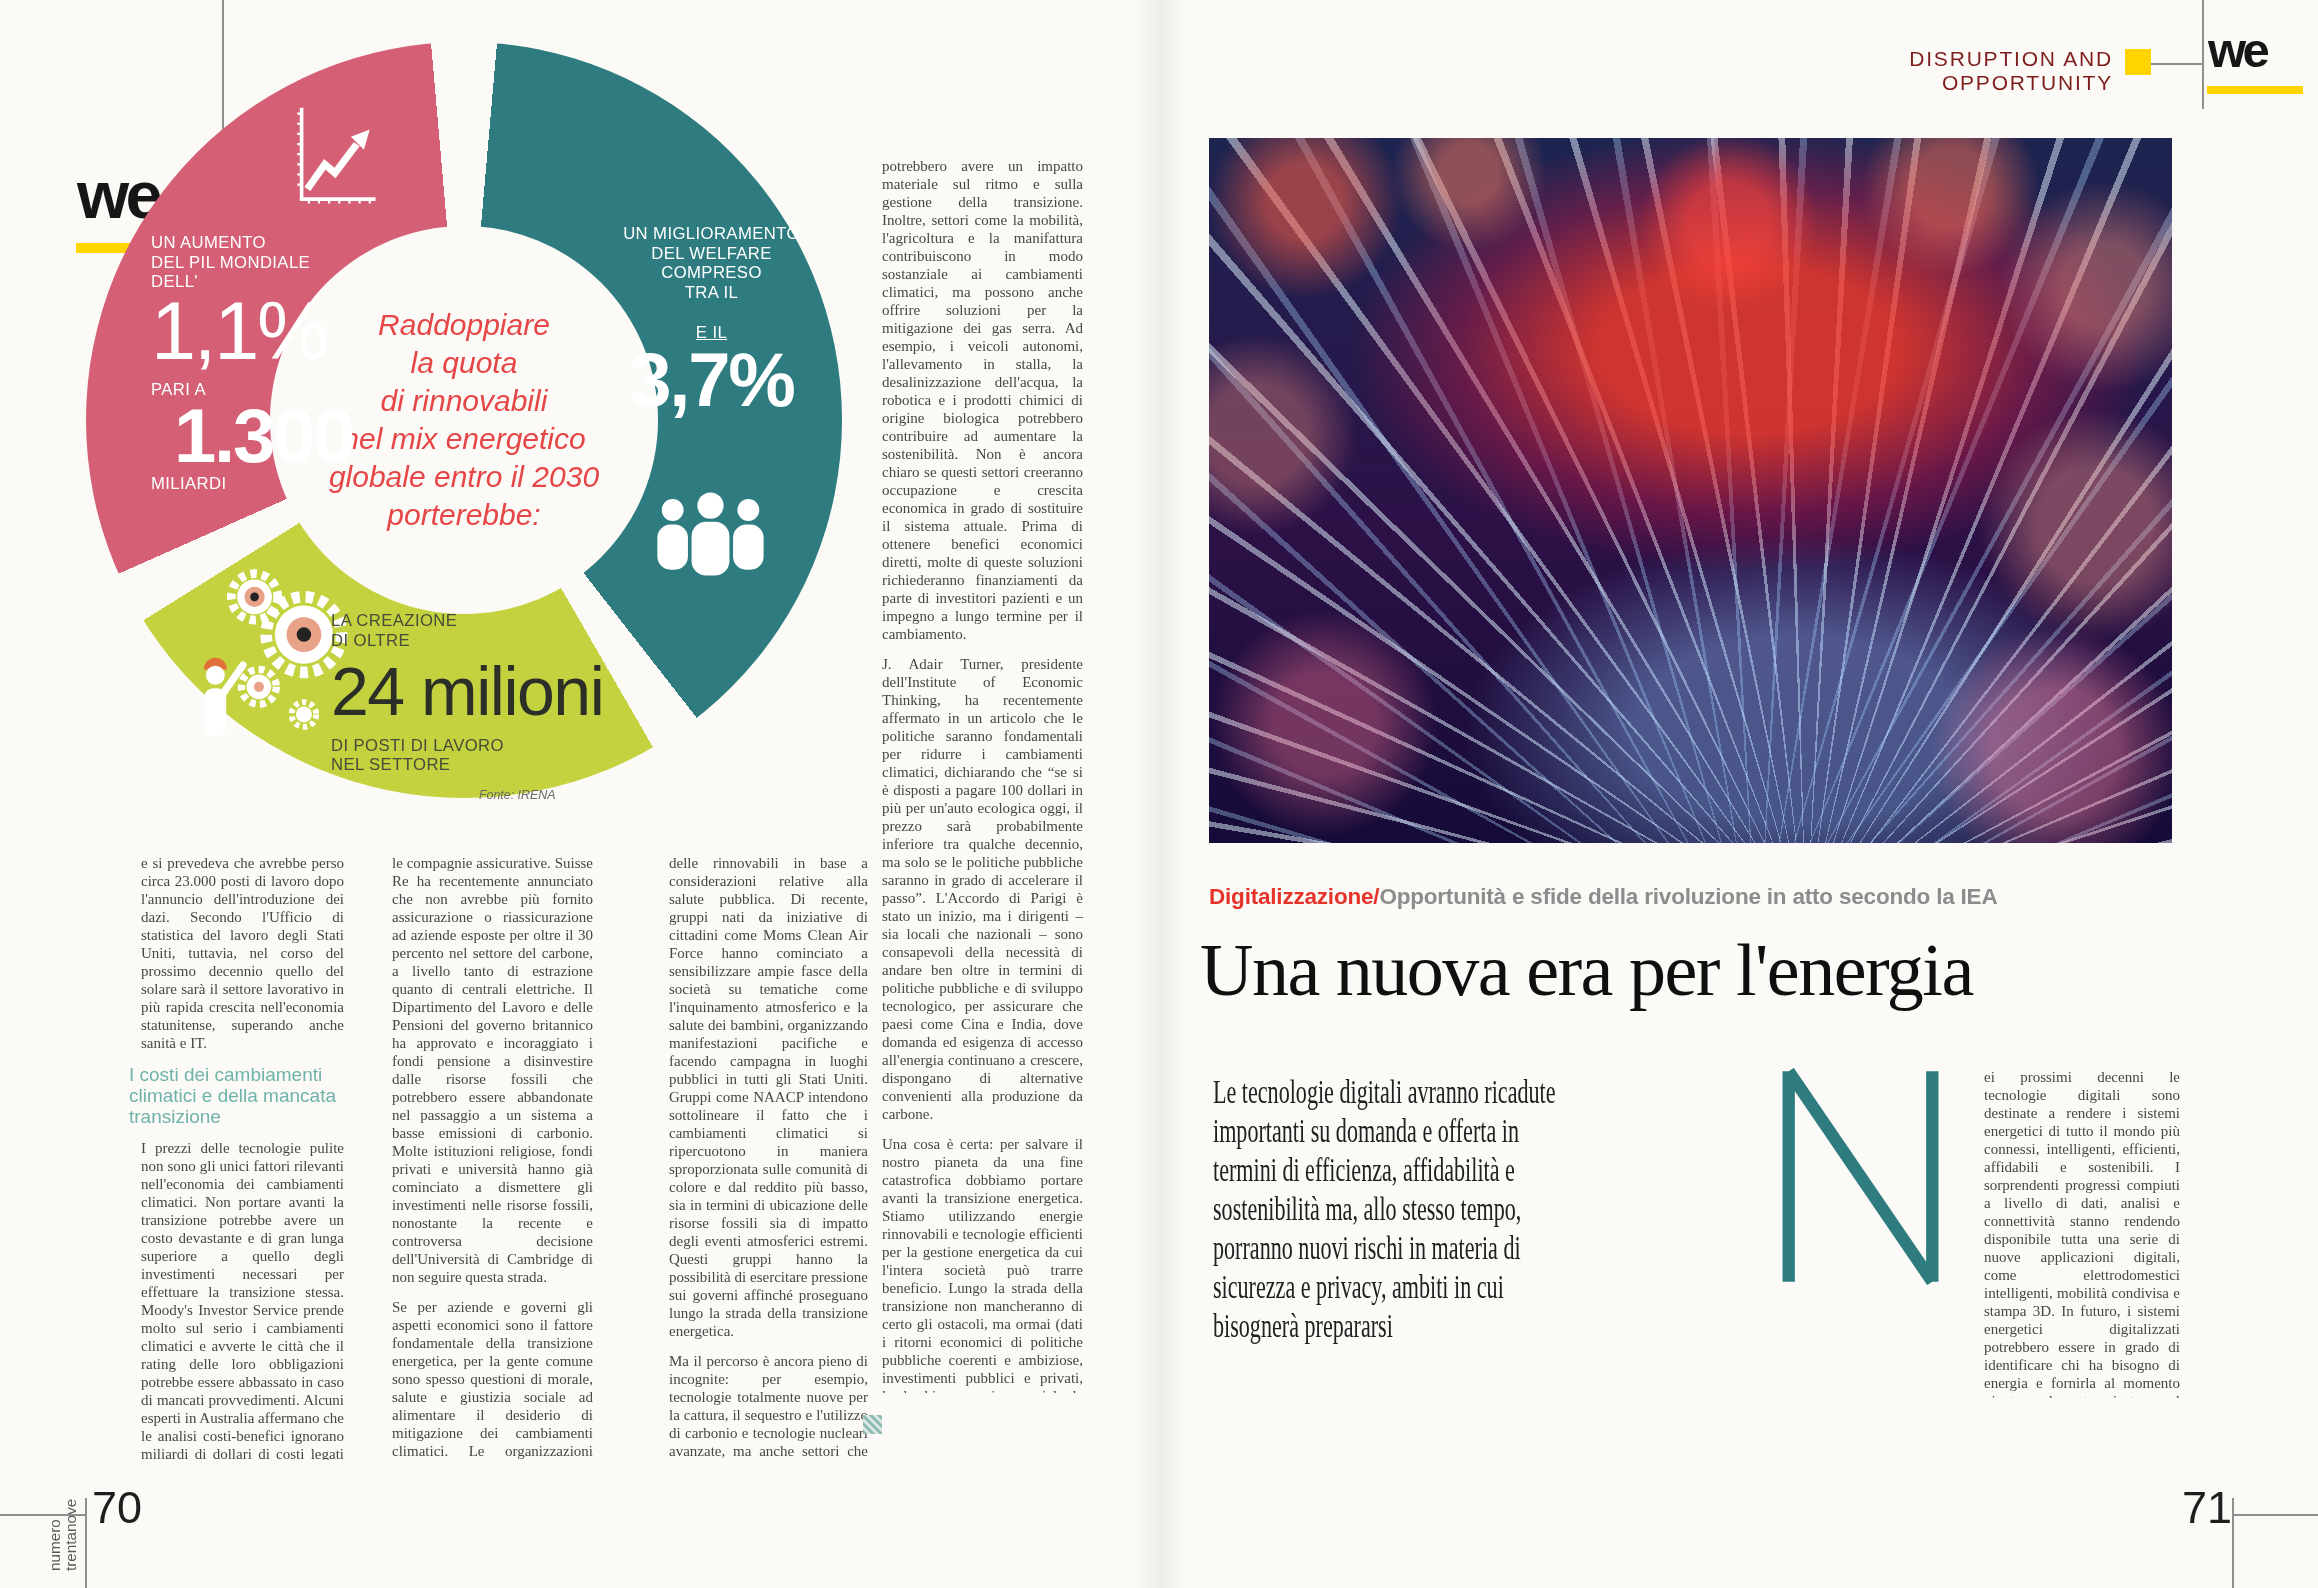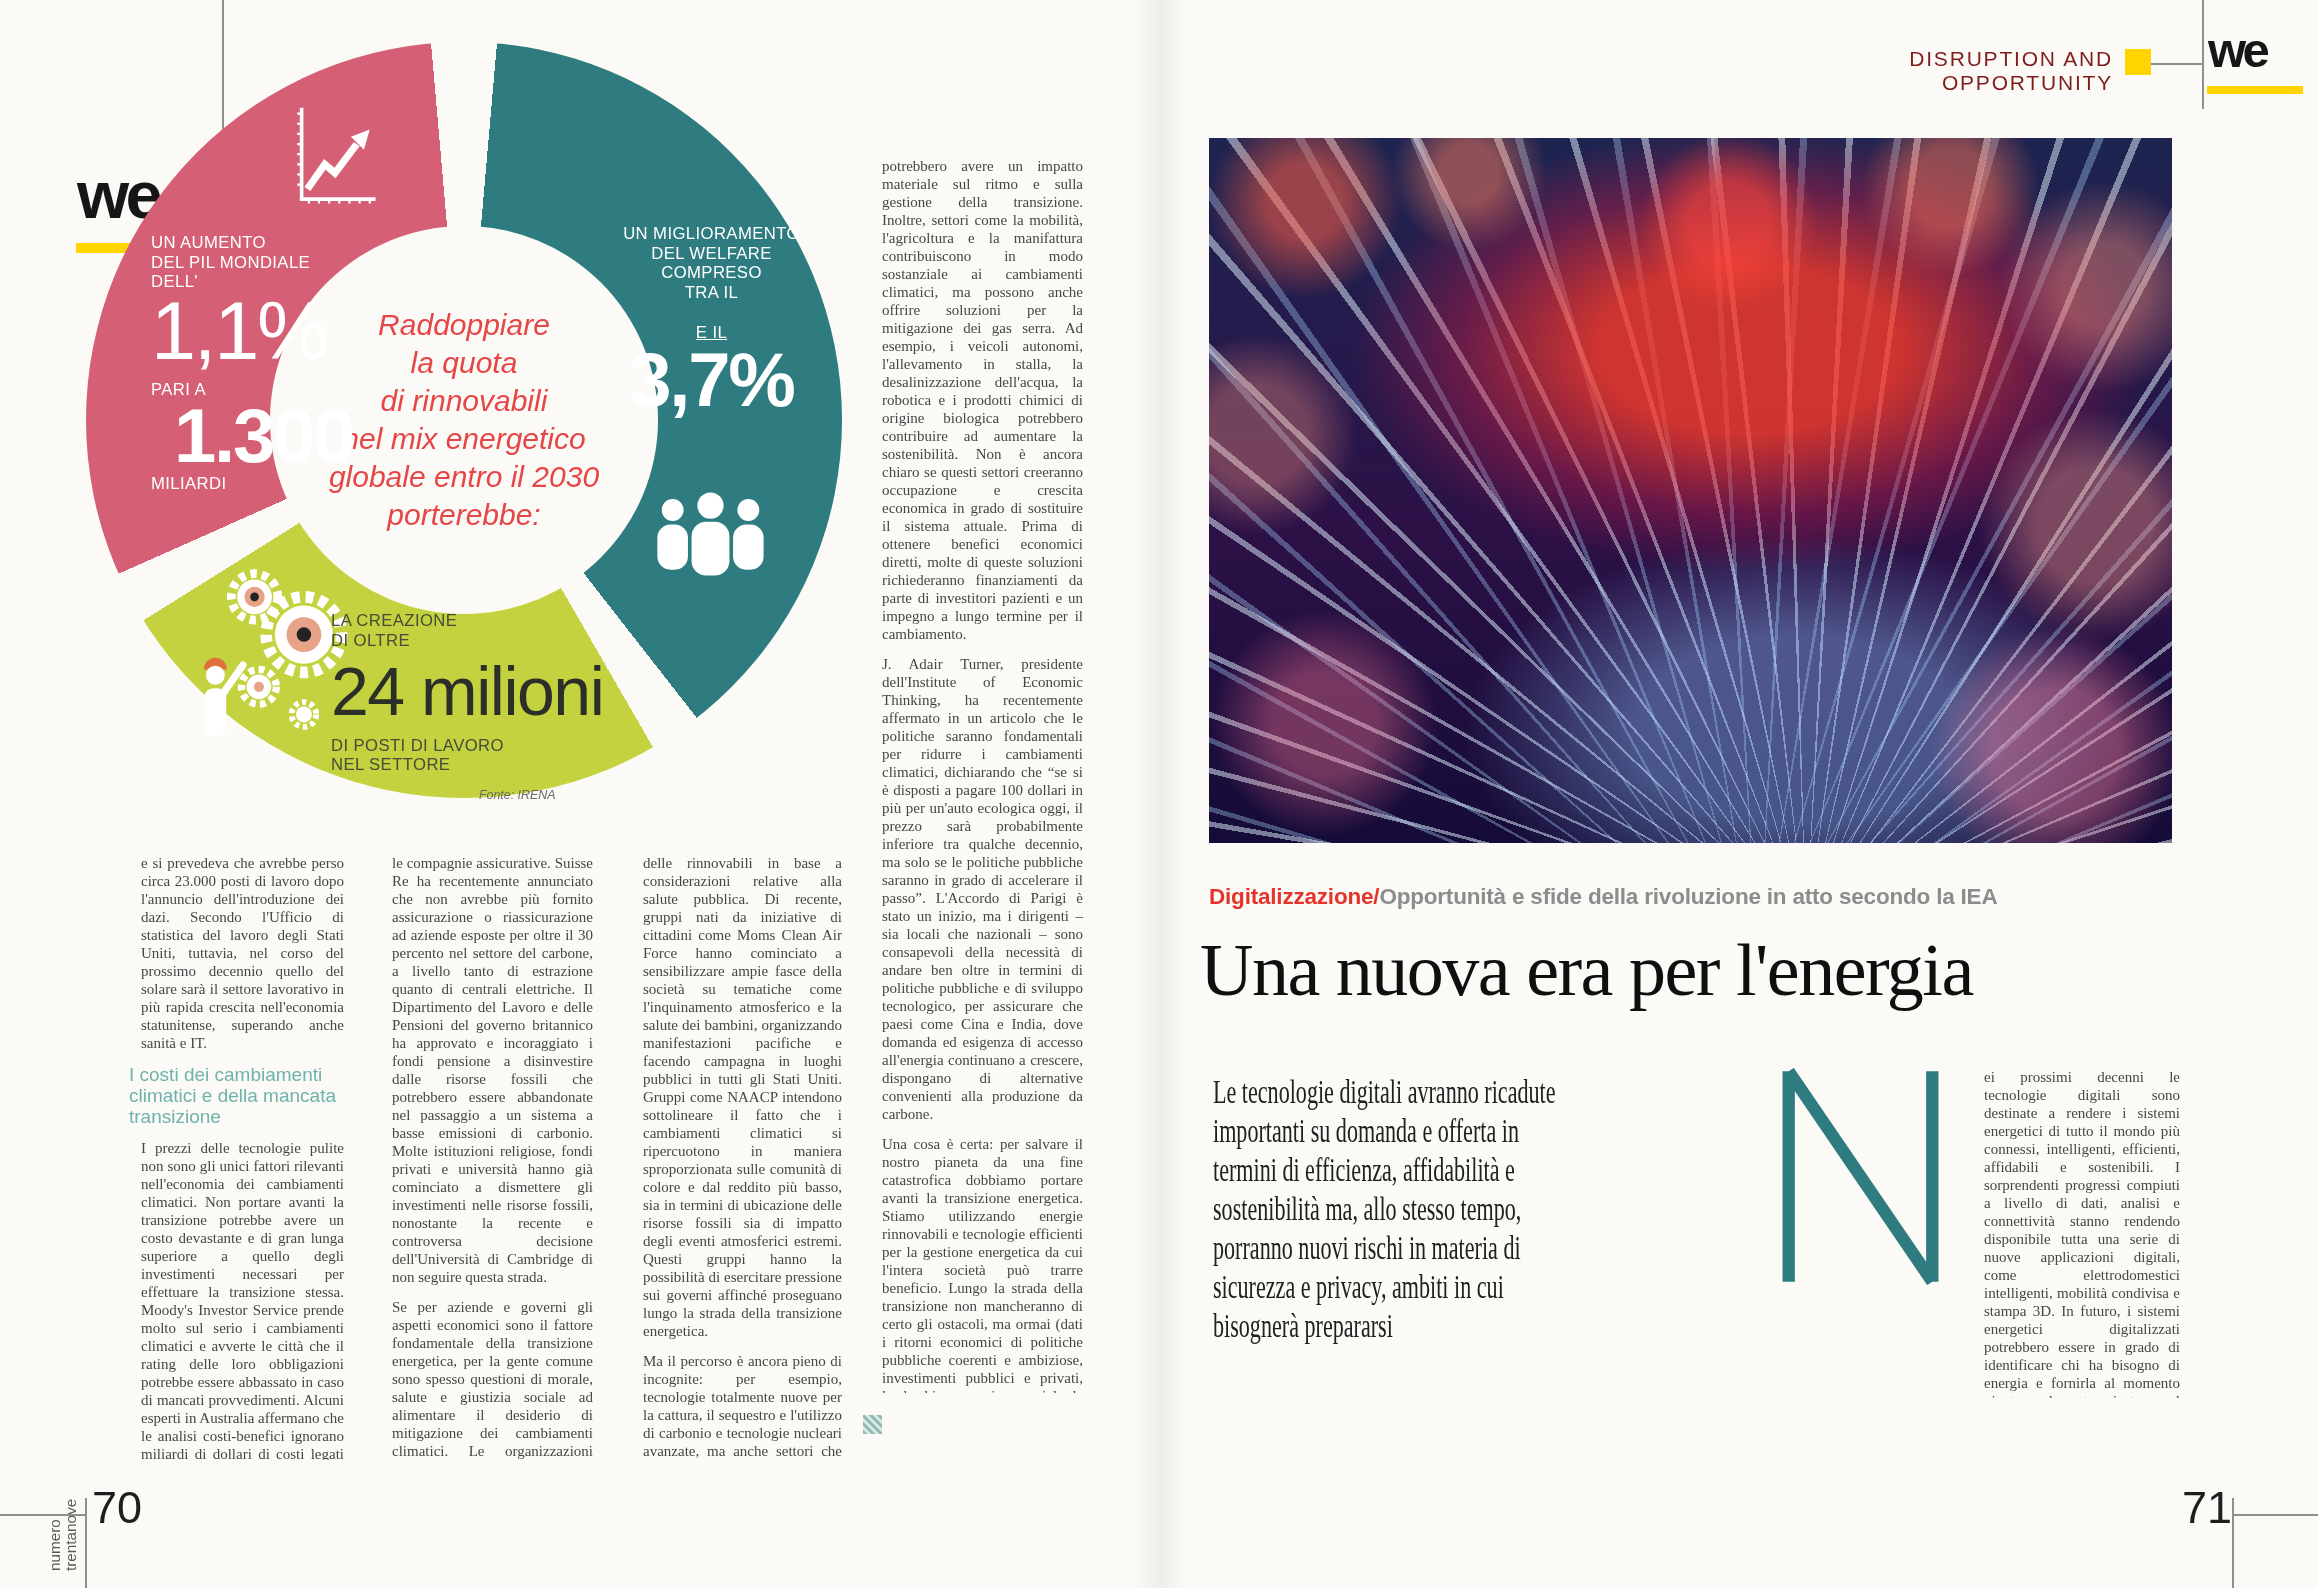--- a/index.html
+++ b/index.html
@@ -183,21 +183,21 @@
 climatici e della mancata
 transizione</div>
     <p>I prezzi delle tecnologie pulite non sono gli unici fattori rilevanti nell'economia dei cambiamenti climatici. Non portare avanti la transizione potrebbe avere un costo devastante e di gran lunga superiore a quello degli investimenti necessari per effettuare la transizione stessa. Moody's Investor Service prende molto sul serio i cambiamenti climatici e avverte le città che il rating delle loro obbligazioni potrebbe essere abbassato in caso di mancati provvedimenti. Alcuni esperti in Australia affermano che le analisi costi-benefici ignorano miliardi di dollari di costi legati ai problemi di salute dovuti ai cambiamenti climatici. Nel 2016, Dave Jones, commissario assicurativo della California, ha avviato un'iniziativa per quantificare i rischi dei cambiamenti climatici per</p>
   </div>
 
   <div class="col" style="left:380px;top:842px;width:225px;height:618px;">
     <p>le compagnie assicurative. Suisse Re ha recentemente annunciato che non avrebbe più fornito assicurazione o riassicurazione ad aziende esposte per oltre il 30 percento nel settore del carbone, a livello tanto di estrazione quanto di centrali elettriche. Il Dipartimento del Lavoro e delle Pensioni del governo britannico ha approvato e incoraggiato i fondi pensione a disinvestire dalle risorse fossili che potrebbero essere abbandonate nel passaggio a un sistema a basse emissioni di carbonio. Molte istituzioni religiose, fondi privati e università hanno già cominciato a dismettere gli investimenti nelle risorse fossili, nonostante la recente e controversa decisione dell'Università di Cambridge di non seguire questa strada.</p>
     <p>Se per aziende e governi gli aspetti economici sono il fattore fondamentale della transizione energetica, per la gente comune sono spesso questioni di morale, salute e giustizia sociale ad alimentare il desiderio di mitigazione dei cambiamenti climatici. Le organizzazioni ambientaliste lavorano da decenni per ridurre l'inquinamento derivato dal carbonio e da altre risorse inquinanti. L'organizzazione Physicians for Social Responsibility esorta alla riduzione dei combustibili fossili e all'aumento</p>
   </div>
 
-  <div class="col" style="left:631px;top:842px;width:223px;height:618px;">
+  <div class="col" style="left:657px;top:842px;width:223px;height:618px;">
     <p>delle rinnovabili in base a considerazioni relative alla salute pubblica. Di recente, gruppi nati da iniziative di cittadini come Moms Clean Air Force hanno cominciato a sensibilizzare ampie fasce della società su tematiche come l'inquinamento atmosferico e la salute dei bambini, organizzando manifestazioni pacifiche e facendo campagna in luoghi pubblici in tutti gli Stati Uniti. Gruppi come NAACP intendono sottolineare il fatto che i cambiamenti climatici si ripercuotono in maniera sproporzionata sulle comunità di colore e dal reddito più basso, sia in termini di ubicazione delle risorse fossili sia di impatto degli eventi atmosferici estremi. Questi gruppi hanno la possibilità di esercitare pressione sui governi affinché proseguano lungo la strada della transizione energetica.</p>
     <p>Ma il percorso è ancora pieno di incognite: per esempio, tecnologie totalmente nuove per la cattura, il sequestro e l'utilizzo di carbonio e tecnologie nucleari avanzate, ma anche settori che potrebbero crescere in maniera esponenziale come quello dei veicoli elettrici e dell'immagazzinamento dell'energia. E vi sono anche domande irrisolte circa il livello di partecipazione alla transizione da parte dei consumatori e le tecnologie catalizzatrici come la blockchain, che</p>
   </div>
 
   <div class="col" style="left:870px;top:145px;width:225px;height:1248px;">
     <p>potrebbero avere un impatto materiale sul ritmo e sulla gestione della transizione. Inoltre, settori come la mobilità, l'agricoltura e la manifattura contribuiscono in modo sostanziale ai cambiamenti climatici, ma possono anche offrire soluzioni per la mitigazione dei gas serra. Ad esempio, i veicoli autonomi, l'allevamento in stalla, la desalinizzazione dell'acqua, la robotica e i prodotti chimici di origine biologica potrebbero contribuire ad aumentare la sostenibilità. Non è ancora chiaro se questi settori creeranno occupazione e crescita economica in grado di sostituire il sistema attuale. Prima di ottenere benefici economici diretti, molte di queste soluzioni richiederanno finanziamenti da parte di investitori pazienti e un impegno a lungo termine per il cambiamento.</p>
     <p>J. Adair Turner, presidente dell'Institute of Economic Thinking, ha recentemente affermato in un articolo che le politiche saranno fondamentali per ridurre i cambiamenti climatici, dichiarando che “se si è disposti a pagare 100 dollari in più per un'auto ecologica oggi, il prezzo sarà probabilmente inferiore tra qualche decennio, ma solo se le politiche pubbliche saranno in grado di accelerare il passo”. L'Accordo di Parigi è stato un inizio, ma i dirigenti – sia locali che nazionali – sono consapevoli della necessità di andare ben oltre in termini di politiche pubbliche e di sviluppo tecnologico, per assicurare che paesi come Cina e India, dove domanda ed esigenza di accesso all'energia continuano a crescere, dispongano di alternative convenienti alla produzione da carbone.</p>
     <p>Una cosa è certa: per salvare il nostro pianeta da una fine catastrofica dobbiamo portare avanti la transizione energetica. Stiamo utilizzando energie rinnovabili e tecnologie efficienti per la gestione energetica da cui l'intera società può trarre beneficio. Lungo la strada della transizione non mancheranno di certo gli ostacoli, ma ormai (dati i ritorni economici di politiche pubbliche coerenti e ambiziose, investimenti pubblici e privati, leadership e pressione sociale da tutti i livelli di governo, nonché azioni e innovazione da parte dei singoli individui) fare marcia indietro non è più possibile né conveniente. Sappiamo che le soluzioni di energia pulita sono a portata di mano ed economicamente fattibili e sappiamo anche che possiamo superare le nostre stesse aspettative in termini di innovazioni tecnologiche. Il nostro obiettivo dovrebbe consentire a tutti di trarre vantaggio e renderci più sicuri, forti e sostenibili, in modo da poter dire tutti insieme che “siamo arrivati” alla transizione energetica.</p>
   </div>
 

